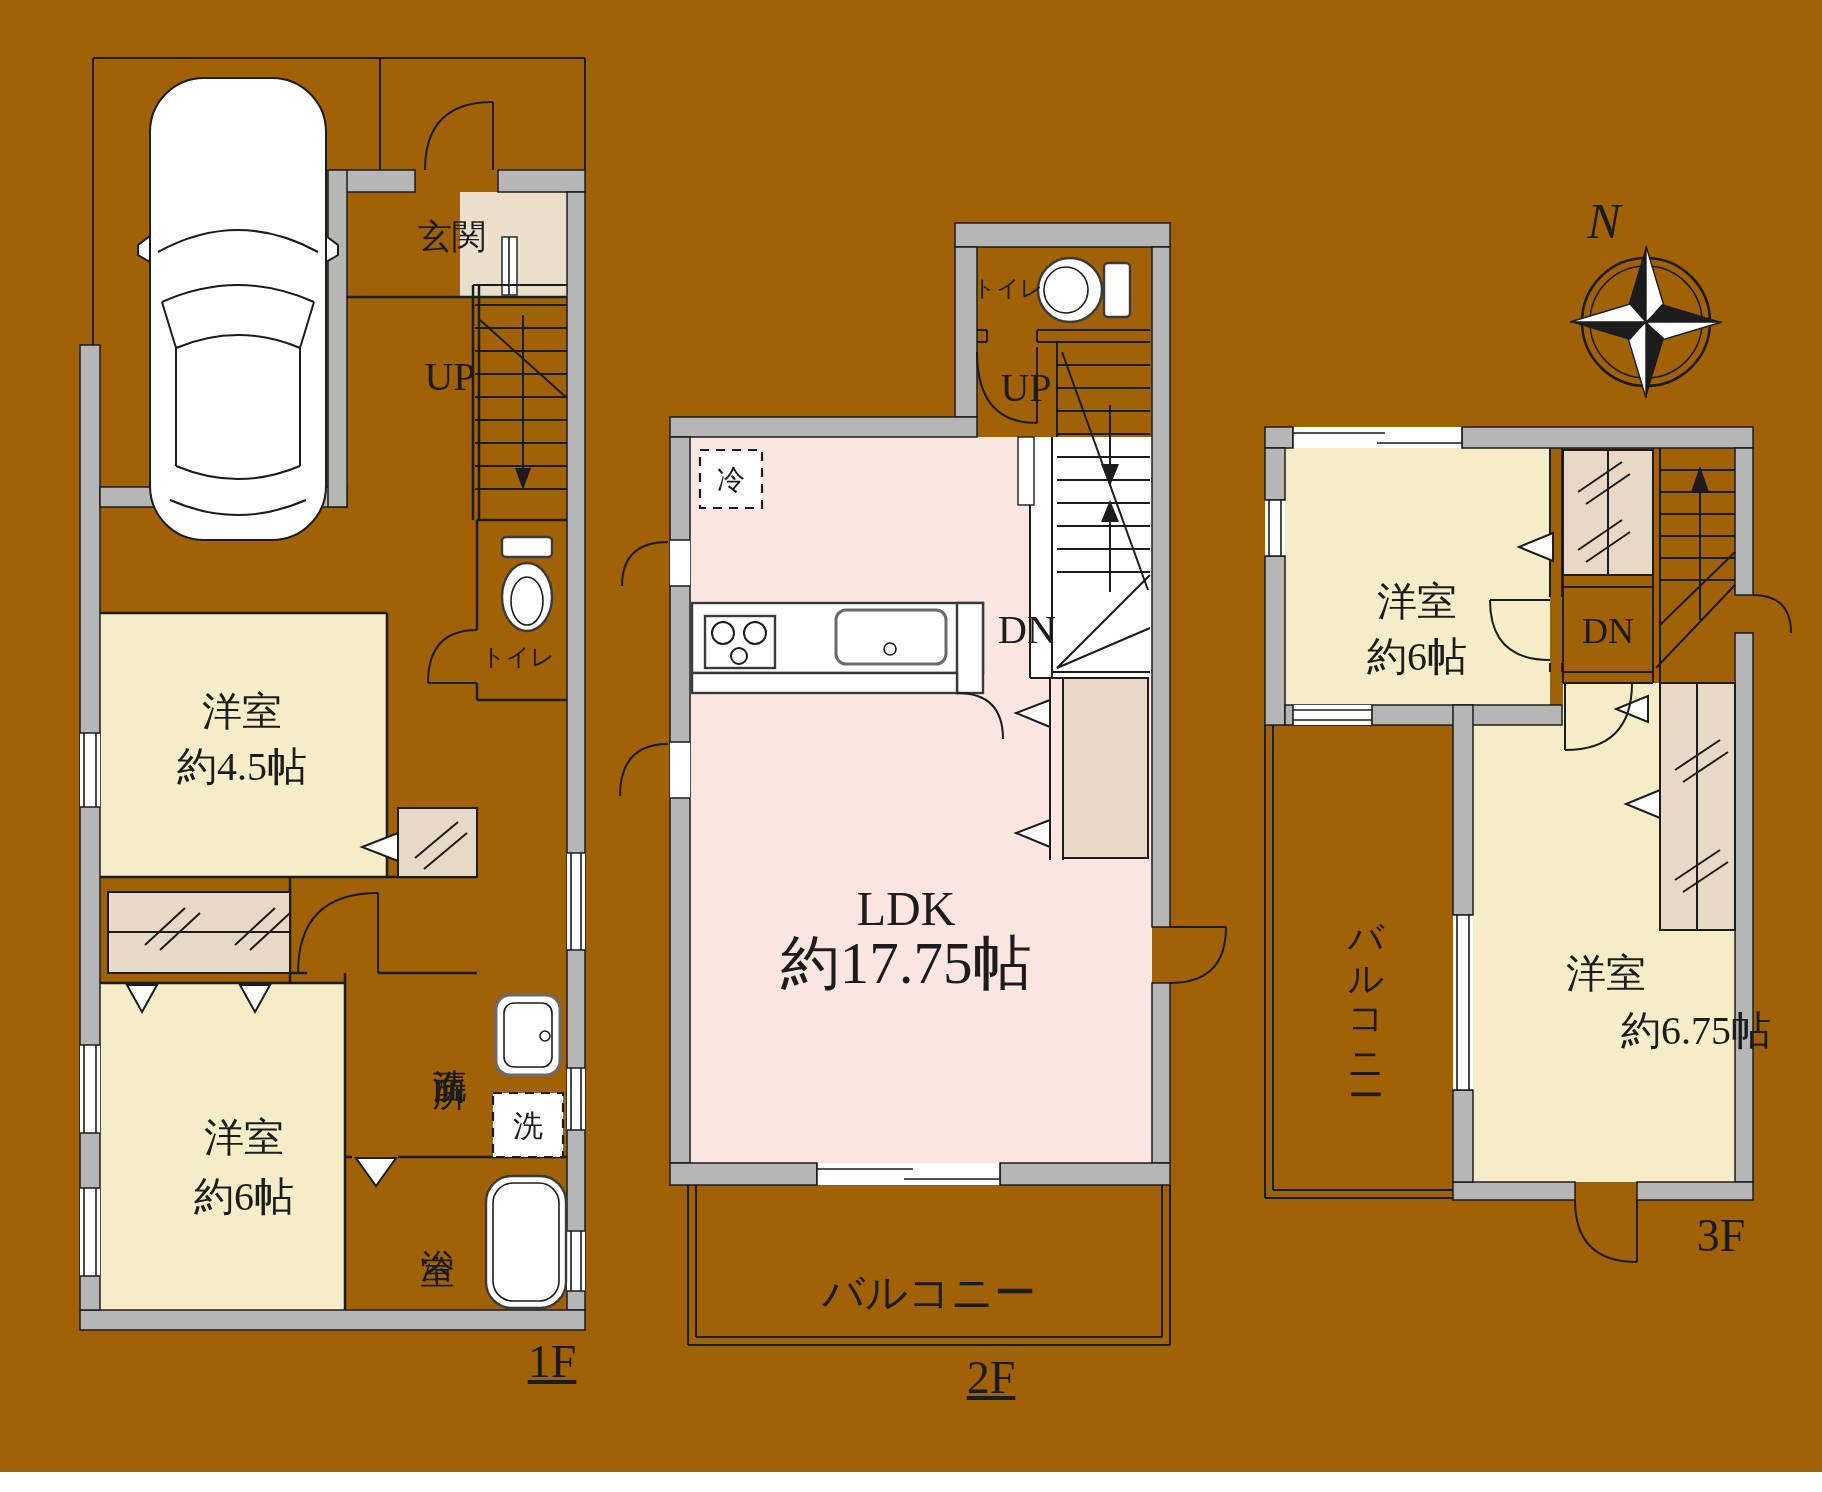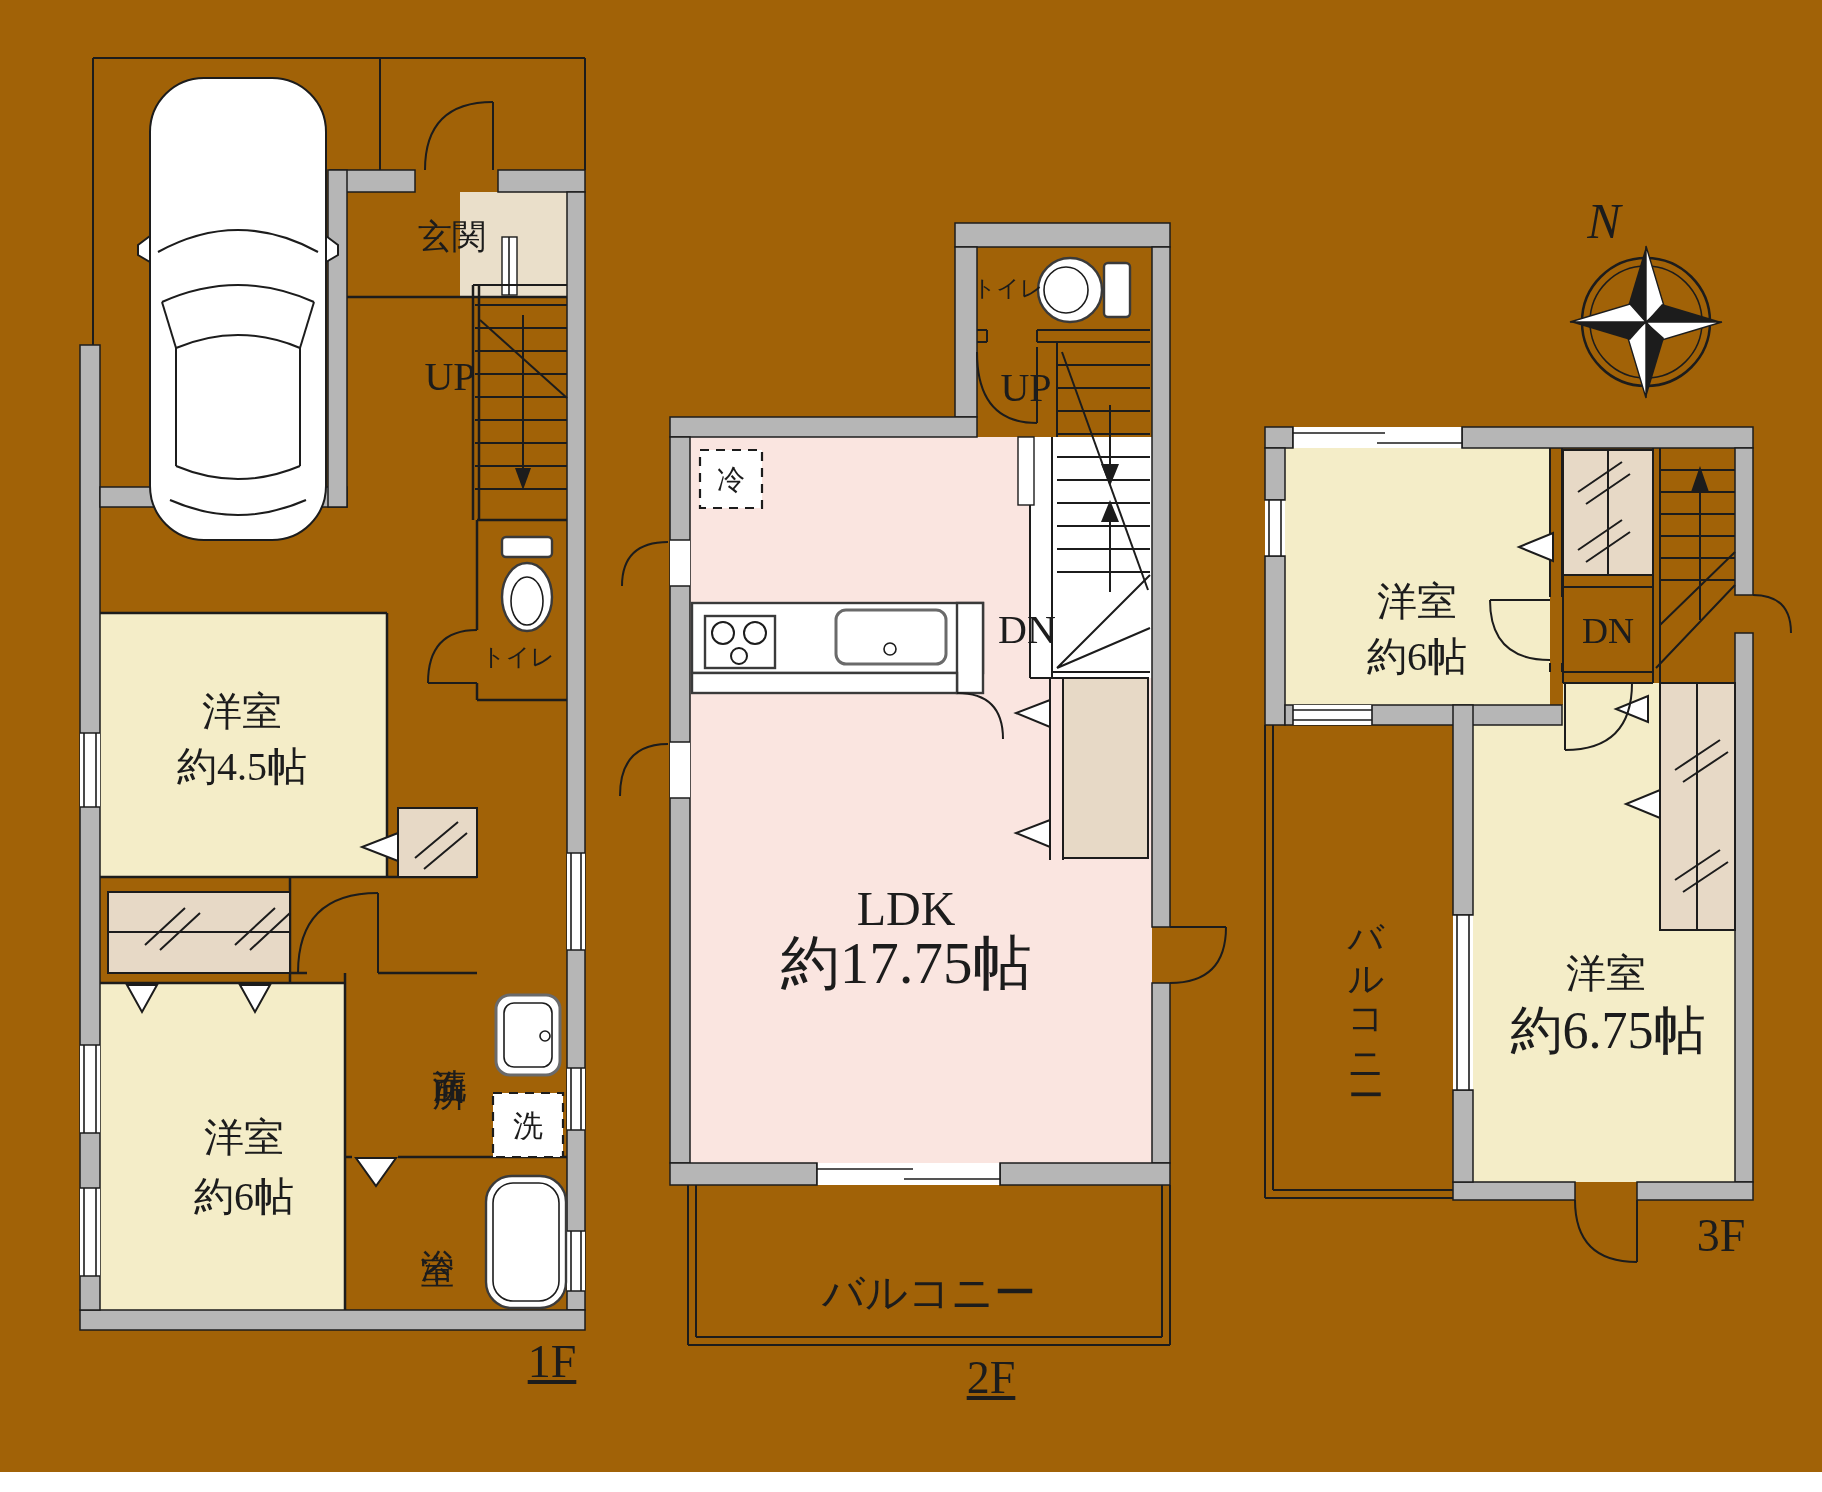--- a/index.html
+++ b/index.html
@@ -347,17 +347,17 @@
 <div class="lbl" style="left:731px;top:480px;font-size:28px;">冷</div>
 <div class="lbl" style="left:906px;top:909px;font-size:48px;">LDK</div>
 <div class="lbl" style="left:906px;top:963px;font-size:59px;">約17.75帖</div>
 <div class="lbl" style="left:929px;top:1293px;font-size:42px;">バルコニー</div>
 <div class="lbl" style="left:991px;top:1378px;font-size:46px;text-decoration:underline;">2F</div>
 
 <div class="lbl" style="left:1417px;top:602px;font-size:40px;">洋室</div>
 <div class="lbl" style="left:1417px;top:657px;font-size:40px;">約6帖</div>
 <div class="lbl" style="left:1608px;top:631px;font-size:36px;">DN</div>
 <div class="lbl" style="left:1606px;top:974px;font-size:40px;">洋室</div>
-<div class="lbl" style="left:1608px;top:1031px;font-size:52px;">約6.75帖</div>
+<div class="lbl" style="left:1696px;top:1031px;font-size:40px;">約6.75帖</div>
 <div class="lbl vert" style="left:1366px;top:897px;font-size:36px;">バルコニー</div>
 <div class="lbl" style="left:1721px;top:1236px;font-size:46px;">3F</div>
 <div class="lbl it" style="left:1604px;top:221px;font-size:50px;">N</div>
 </div>
 
 </body></html>

